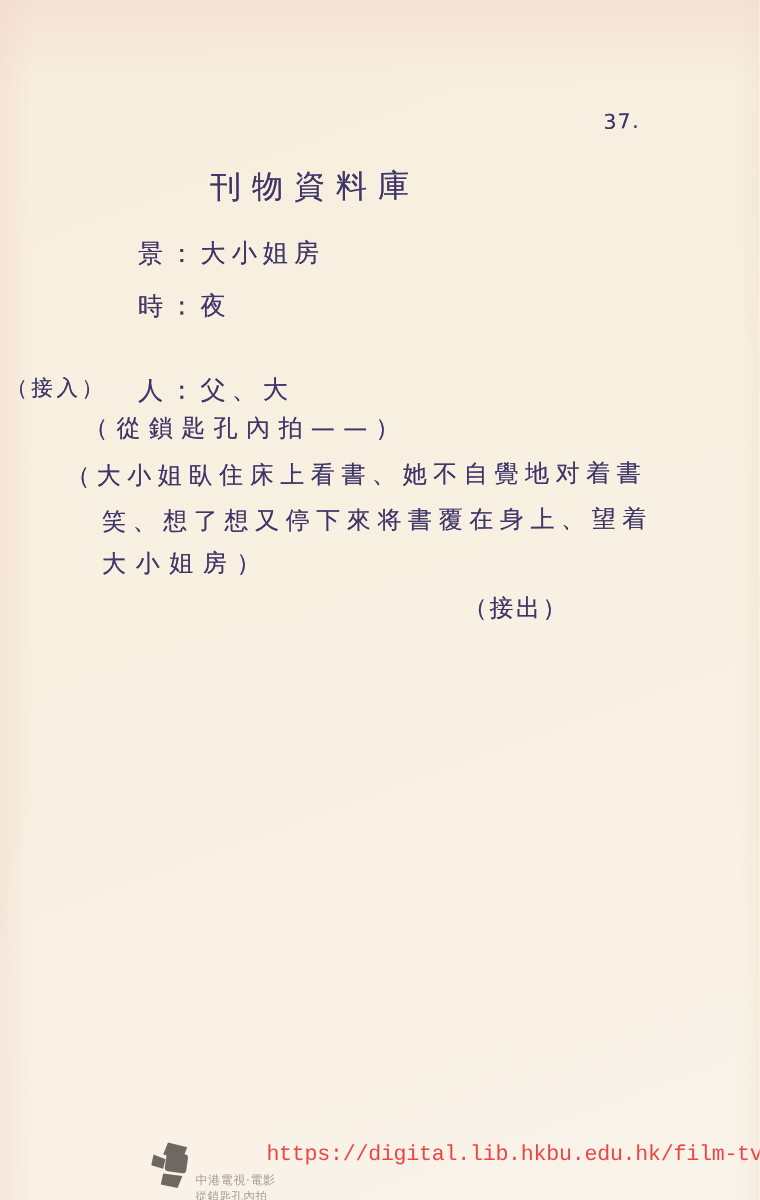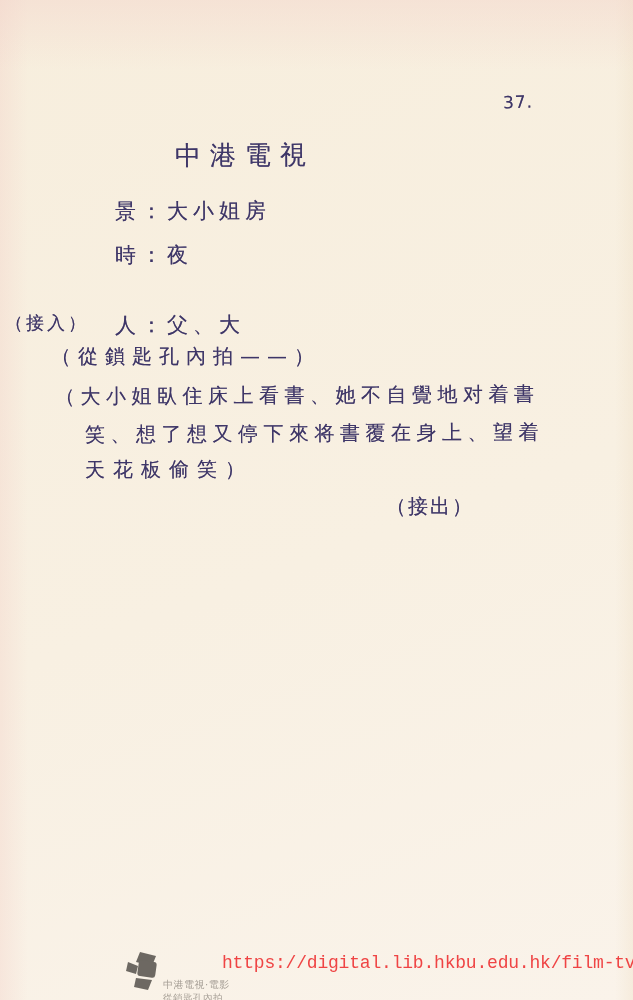--- a/index.html
+++ b/index.html
@@ -47,21 +47,21 @@
   }
   .hdr-scene { top: 197px; }
   .hdr-time  { top: 241px; }
   .hdr-cast  { top: 272px; margin-top: 39px; }
   .cue-in {
     top: 311px; left: 5px;
     font-size: 18px;
     letter-spacing: 3px;
   }
   .shot-note {
-    top: 343px; left: 51px;
+    top: 343px; left: 70px;
     font-size: 20px;
     letter-spacing: 7px;
   }
   .action {
     font-size: 20px;
     letter-spacing: 5.5px;
     transform: rotate(-0.3deg);
   }
   .action-1 { top: 382px; left: 55px; }
   .action-2 { top: 420px; left: 85px; }
@@ -92,37 +92,37 @@
     font-size: 18px;
     letter-spacing: -0.2px;
     white-space: nowrap;
   }
 </style>
 </head>
 <body>
 
 <div class="abs ink page-number">37.</div>
 
-<div class="abs ink scene-title">中港電視</div>
+<div class="abs ink scene-title">刊物資料庫</div>
 
 <div class="abs ink hdr hdr-scene">景：大小姐房</div>
 
 <div class="abs ink hdr hdr-time">時：夜</div>
 
 <div class="abs ink hdr hdr-cast">人：父、大</div>
 
 <div class="abs ink cue-in">（接入）</div>
 
 <div class="abs ink shot-note">（從鎖匙孔內拍——）</div>
 
 <div class="abs ink action action-1">（大小姐臥住床上看書、她不自覺地对着書</div>
 
 <div class="abs ink action action-2">笑、想了想又停下來将書覆在身上、望着</div>
 
-<div class="abs ink action action-3">天花板偷笑）</div>
+<div class="abs ink action action-3">大小姐房）</div>
 
 <div class="abs ink cue-out">（接出）</div>
 
 <svg class="abs footer-logo" viewBox="0 0 34 42" xmlns="http://www.w3.org/2000/svg">
 
   <g fill="#55514b" opacity="0.85">
     <polygon points="14,2 30,6 26,16 10,12"></polygon>
     <rect x="12" y="11" width="18" height="16" rx="3" transform="rotate(8 21 19)"></rect>
     <polygon points="2,12 12,16 10,24 0,21"></polygon>
     <polygon points="10,28 26,30 22,40 8,37"></polygon>

